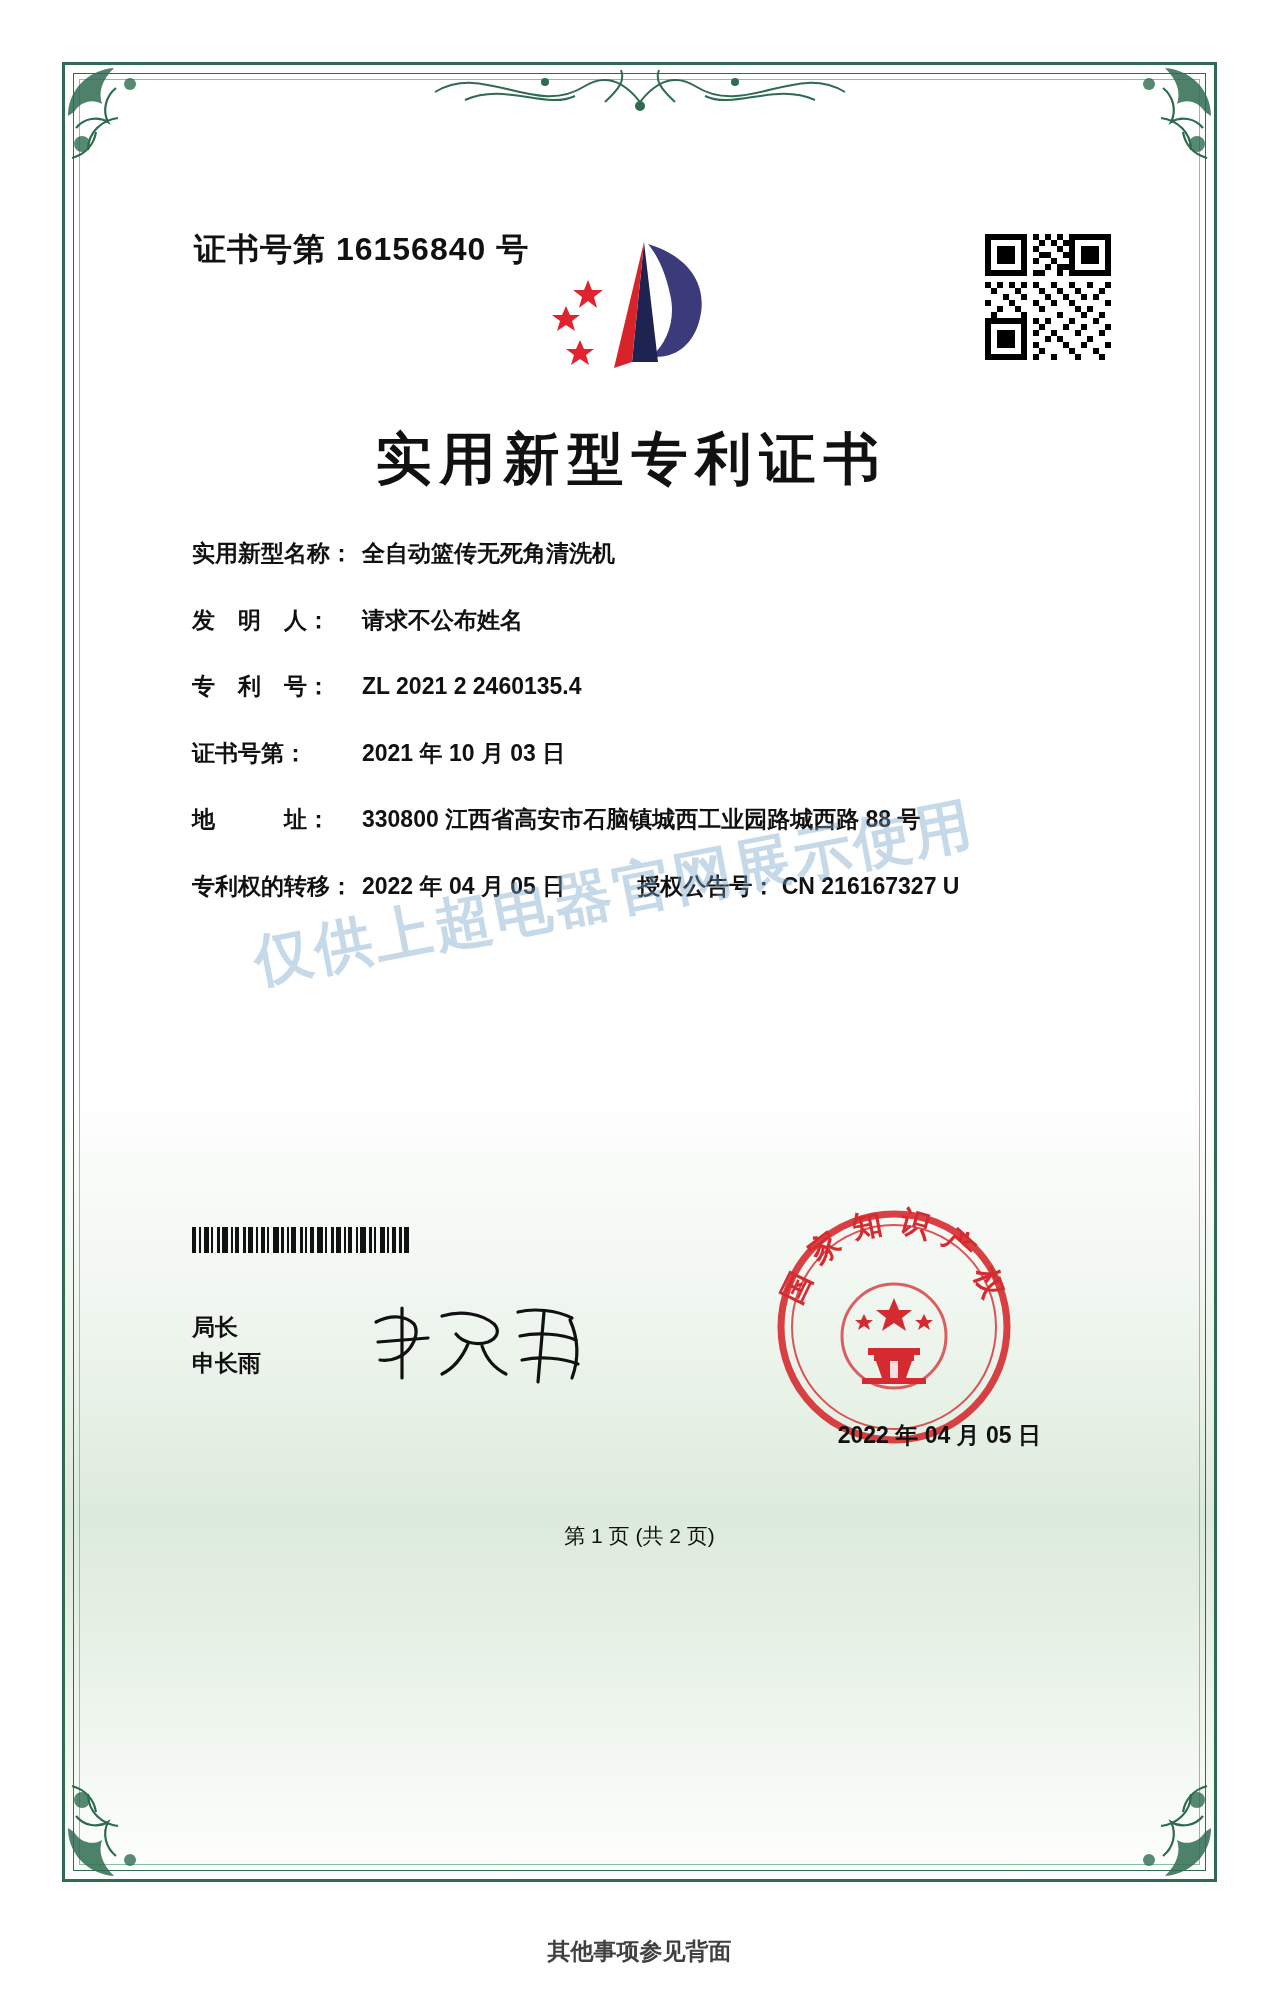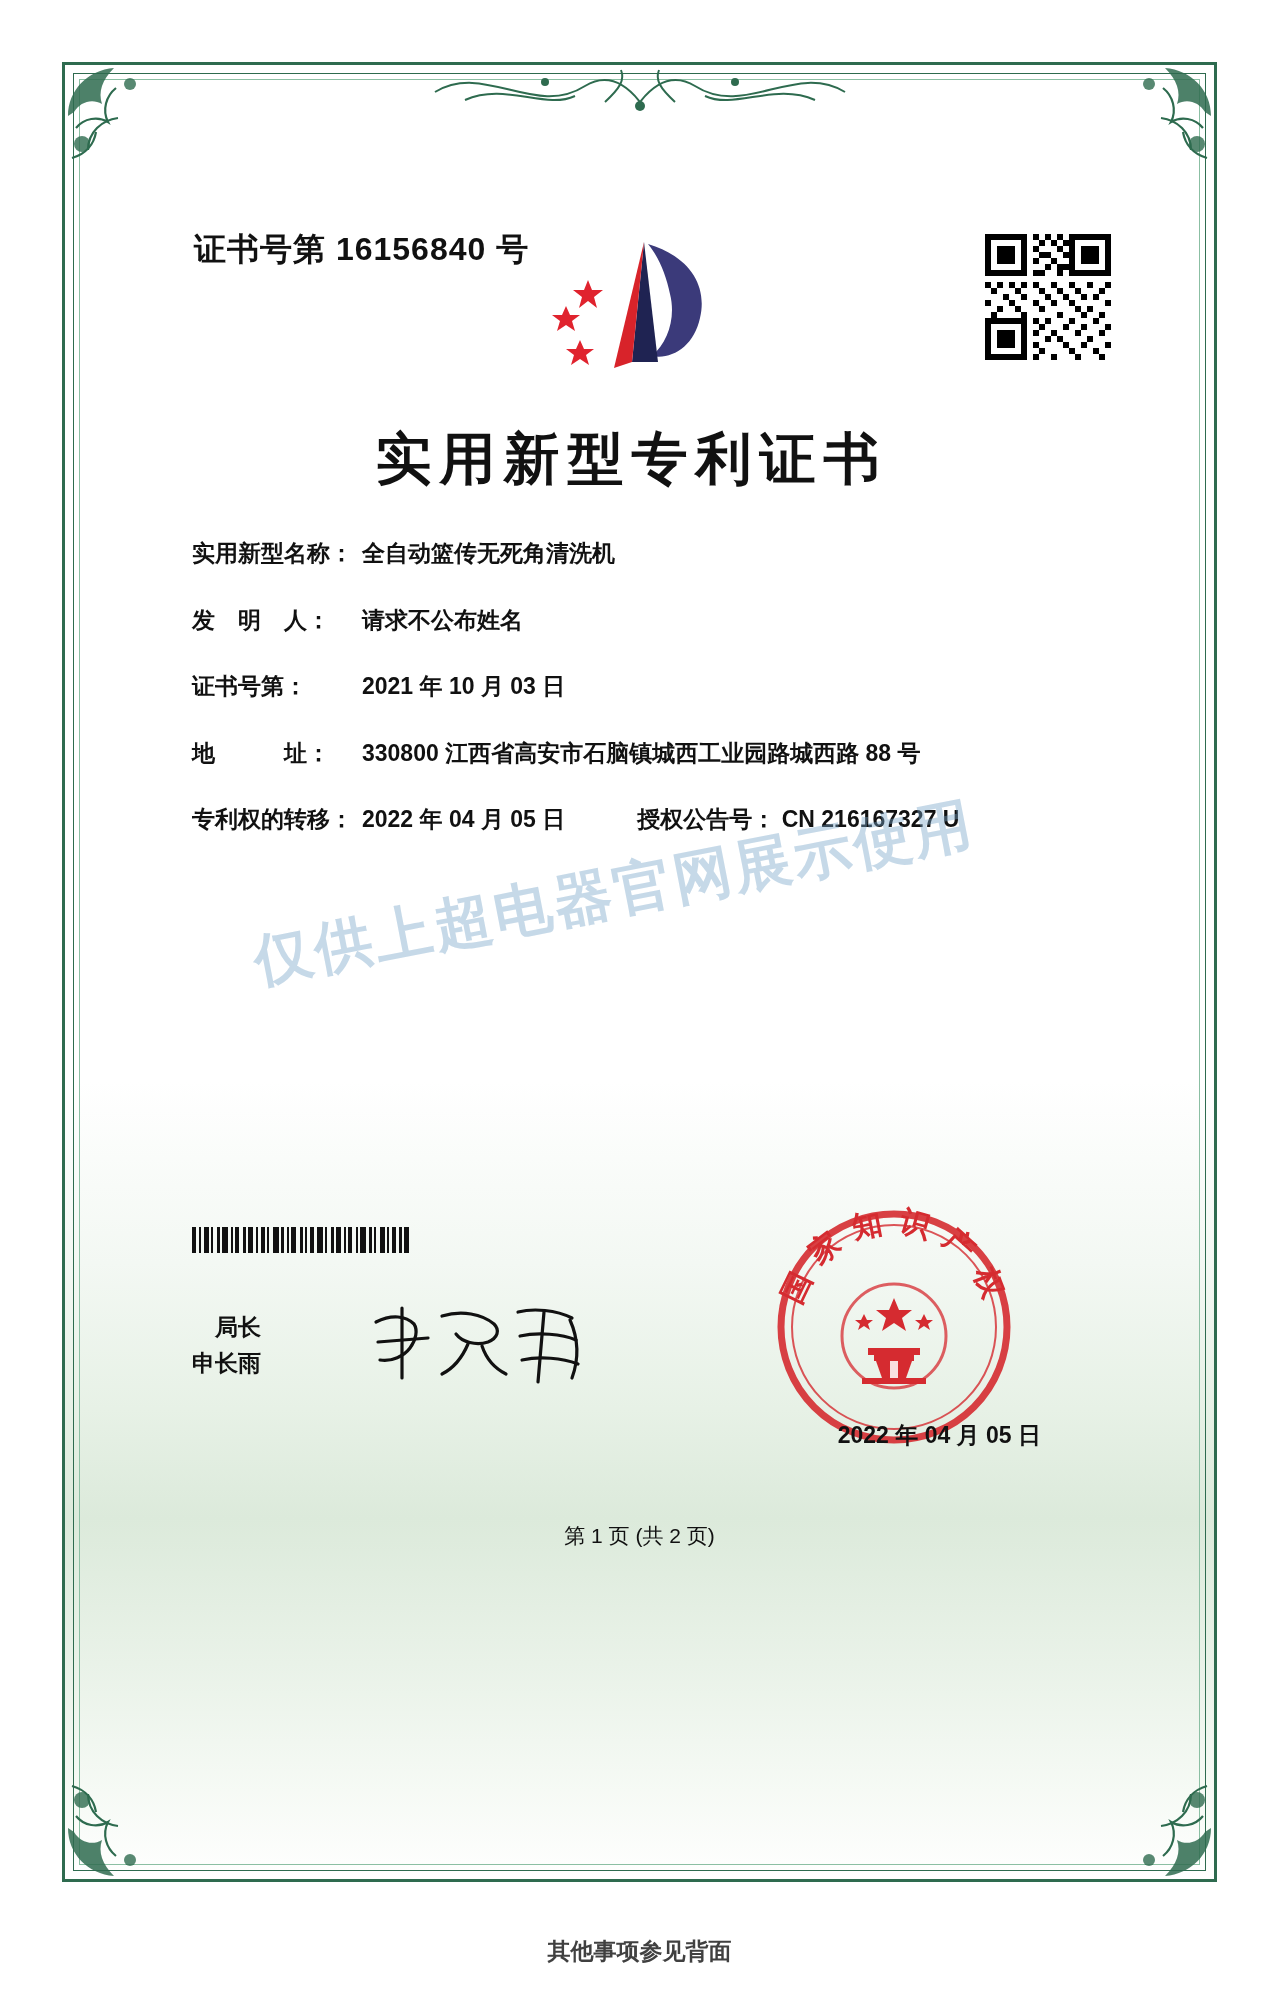--- a/index.html
+++ b/index.html
@@ -205,21 +205,20 @@
   
   .sig-label {
     position: absolute;
     left: 82px;
     top: 1188px;
     font-size: 23px;
     line-height: 1.55;
     font-family: "Liberation Sans", sans-serif;
     font-weight: 600;
     color: #111;
-    text-align: right;
   }
   .signature {
     position: absolute;
     left: 248px;
     top: 1172px;
     width: 250px;
     height: 100px;
     color: #111;
   }
   .signature svg { width: 100%; height: 100%; display: block; }
@@ -482,20 +481,24 @@
       <div class="fields">
         <div class="field">
           <span class="lbl">实用新型名称：</span>
           <span class="val">全自动篮传无死角清洗机</span>
         </div>
         <div class="field">
           <span class="lbl">发　明　人：</span>
           <span class="val">请求不公布姓名</span>
         </div>
         <div class="field">
+          <span class="lbl">专　利　号：</span>
+          <span class="val">ZL 2021 2 2460135.4</span>
+        </div>
+        <div class="field">
           <span class="lbl">证书号第：</span>
           <span class="val">2021 年 10 月 03 日</span>
         </div>
         <div class="field">
           <span class="lbl">地　　　址：</span>
           <span class="val">330800 江西省高安市石脑镇城西工业园路城西路 88 号</span>
         </div>
         <div class="field field-row2">
           <span class="lbl">专利权的转移：</span>
           <span class="val">2022 年 04 月 05 日</span>

